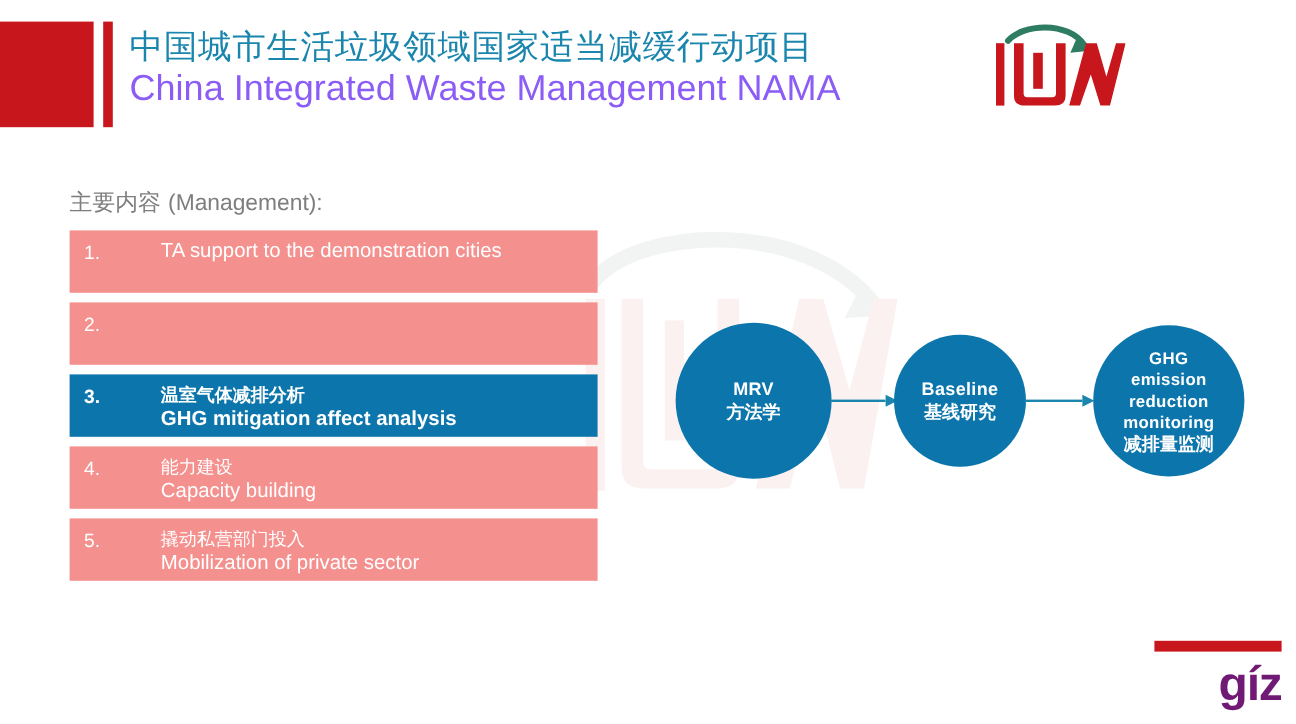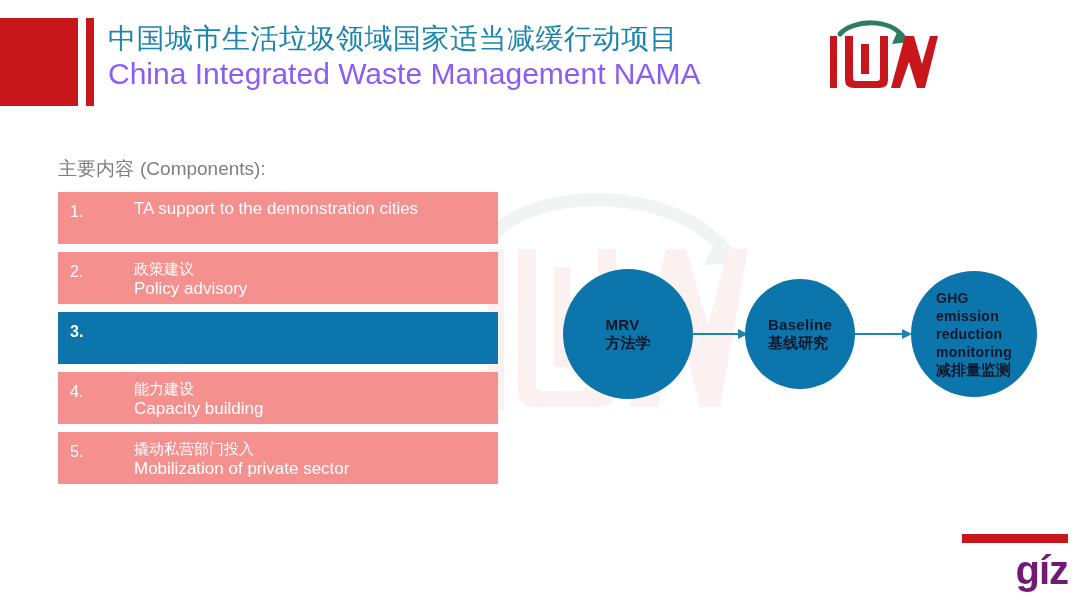--- a/index.html
+++ b/index.html
@@ -66,22 +66,22 @@
   .comp-en{
     font-family:"Liberation Sans",sans-serif;
     font-size:17px;color:#ffffff;line-height:20px;white-space:nowrap;
   }
   .comp-row.blue .comp-cn,.comp-row.blue .comp-en{font-weight:bold;}
 
   
   .flow{position:absolute;left:540px;top:250px;width:520px;height:170px;z-index:3;}
   .node{
     position:absolute;border-radius:50%;background:#0C76AC;
-    display:flex;align-items:center;justify-content:center;
-    color:#0f172a;
+    display:flex;align-items:center;justify-content:center;text-align:center;
+    color:#ffffff;
   }
   .node .lbl-en{
     font-family:"Liberation Sans",sans-serif;font-weight:bold;
     font-size:15px;line-height:19px;letter-spacing:0.3px;
   }
   .node .lbl-cn{
     font-family:"DejaVu Sans","Liberation Sans",sans-serif;font-weight:bold;
     font-size:15px;line-height:19px;
   }
   #node-1{left:23px;top:19px;width:130px;height:130px;}
@@ -141,39 +141,39 @@
       <path d="M70 12 L82 24 L64 26 Z" fill="#2E7D62"></path>
       <rect x="2" y="18" width="7" height="52" fill="#C8161D"></rect>
       <path d="M17 18 L17 62 Q17 70 26 70 L51 70 Q60 70 60 62 L60 18 L52 18 L52 60 Q52 63 49 63 L28 63 Q25 63 25 60 L25 18 Z" fill="#C8161D"></path>
       <rect x="33" y="26" width="8" height="30" fill="#C8161D"></rect>
       <path d="M63 70 L77 18 L86 18 L94 46 L102 18 L110 18 L97 70 L89 70 L81 44 L72 70 Z" fill="#C8161D"></path>
     </svg>
   </div>
 
   <div class="comp-heading">
     <span>主要内容</span>
-    <span class="en">(Components):</span>
+    <span class="en">(Management):</span>
   </div>
 
   <div class="comp-list" id="comp-list">
       <div class="comp-row pink">
         <div class="comp-num">1.</div>
         <div class="comp-txt">
           <div class="comp-en">TA support to the demonstration cities</div>
         </div>
       </div>
       <div class="comp-row pink">
         <div class="comp-num">2.</div>
-        <div class="comp-txt">
-          <div class="comp-cn">政策建议</div>
-          <div class="comp-en">Policy advisory</div>
-        </div>
       </div>
       <div class="comp-row blue">
         <div class="comp-num">3.</div>
+        <div class="comp-txt">
+          <div class="comp-cn">温室气体减排分析</div>
+          <div class="comp-en">GHG mitigation affect analysis</div>
+        </div>
       </div>
       <div class="comp-row pink">
         <div class="comp-num">4.</div>
         <div class="comp-txt">
           <div class="comp-cn">能力建设</div>
           <div class="comp-en">Capacity building</div>
         </div>
       </div>
       <div class="comp-row pink">
         <div class="comp-num">5.</div>

